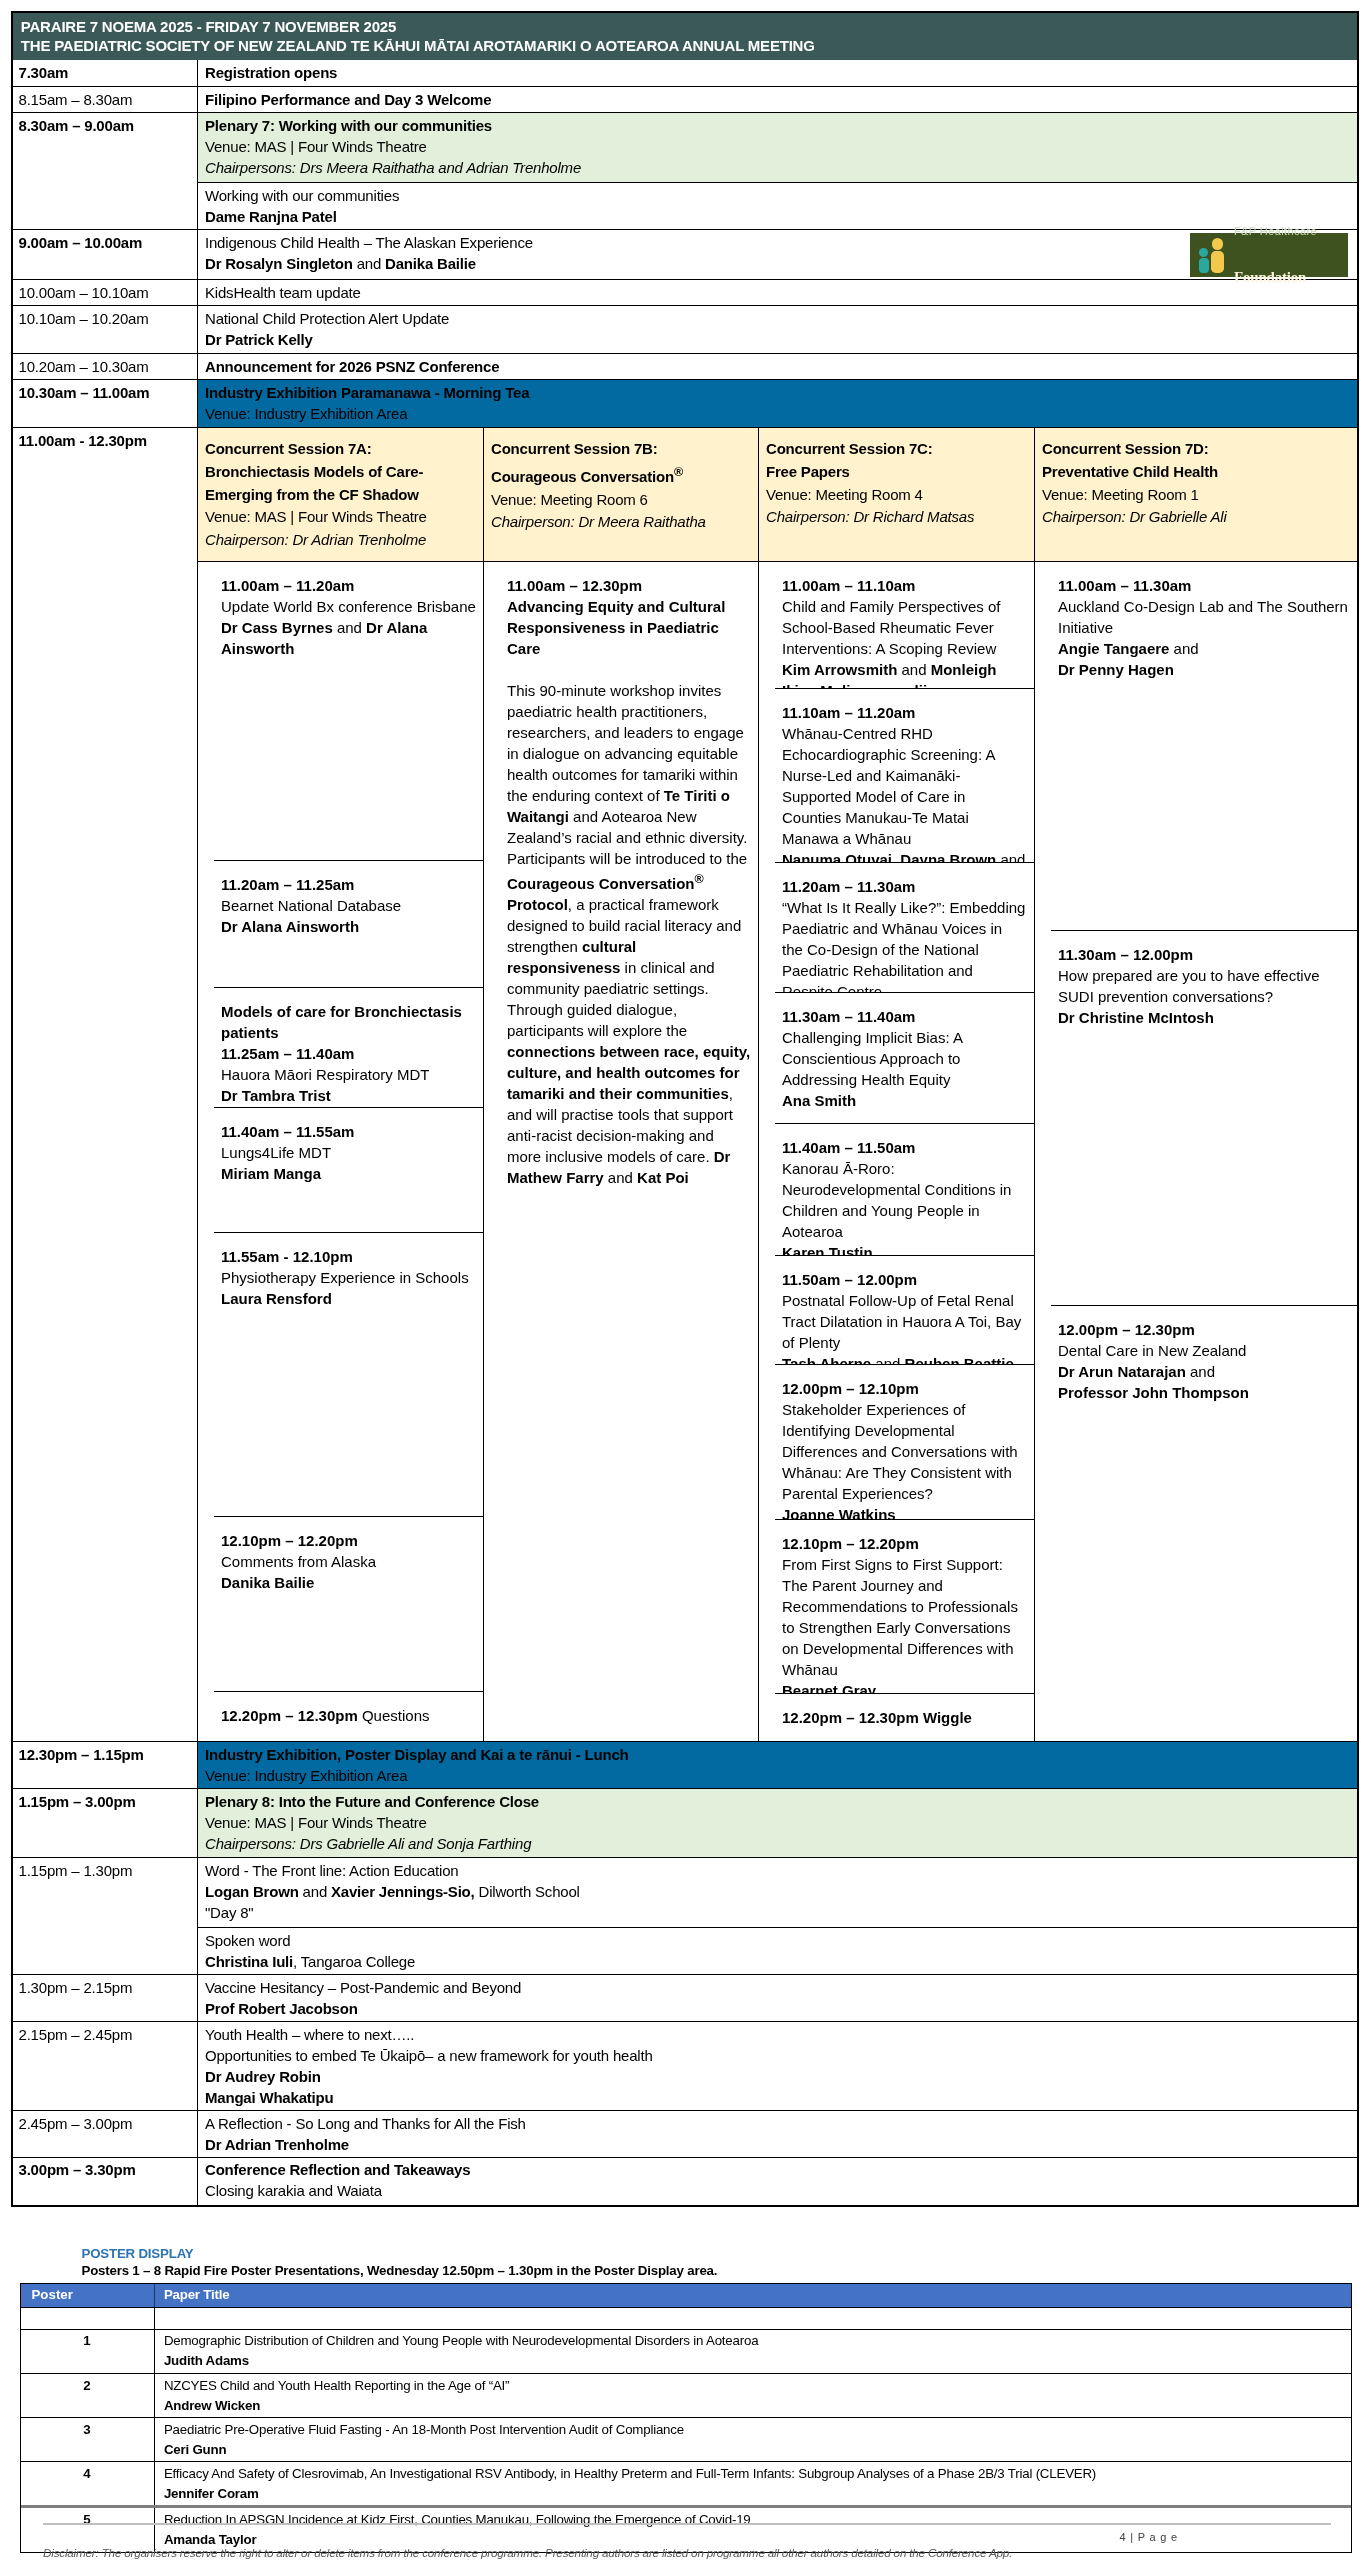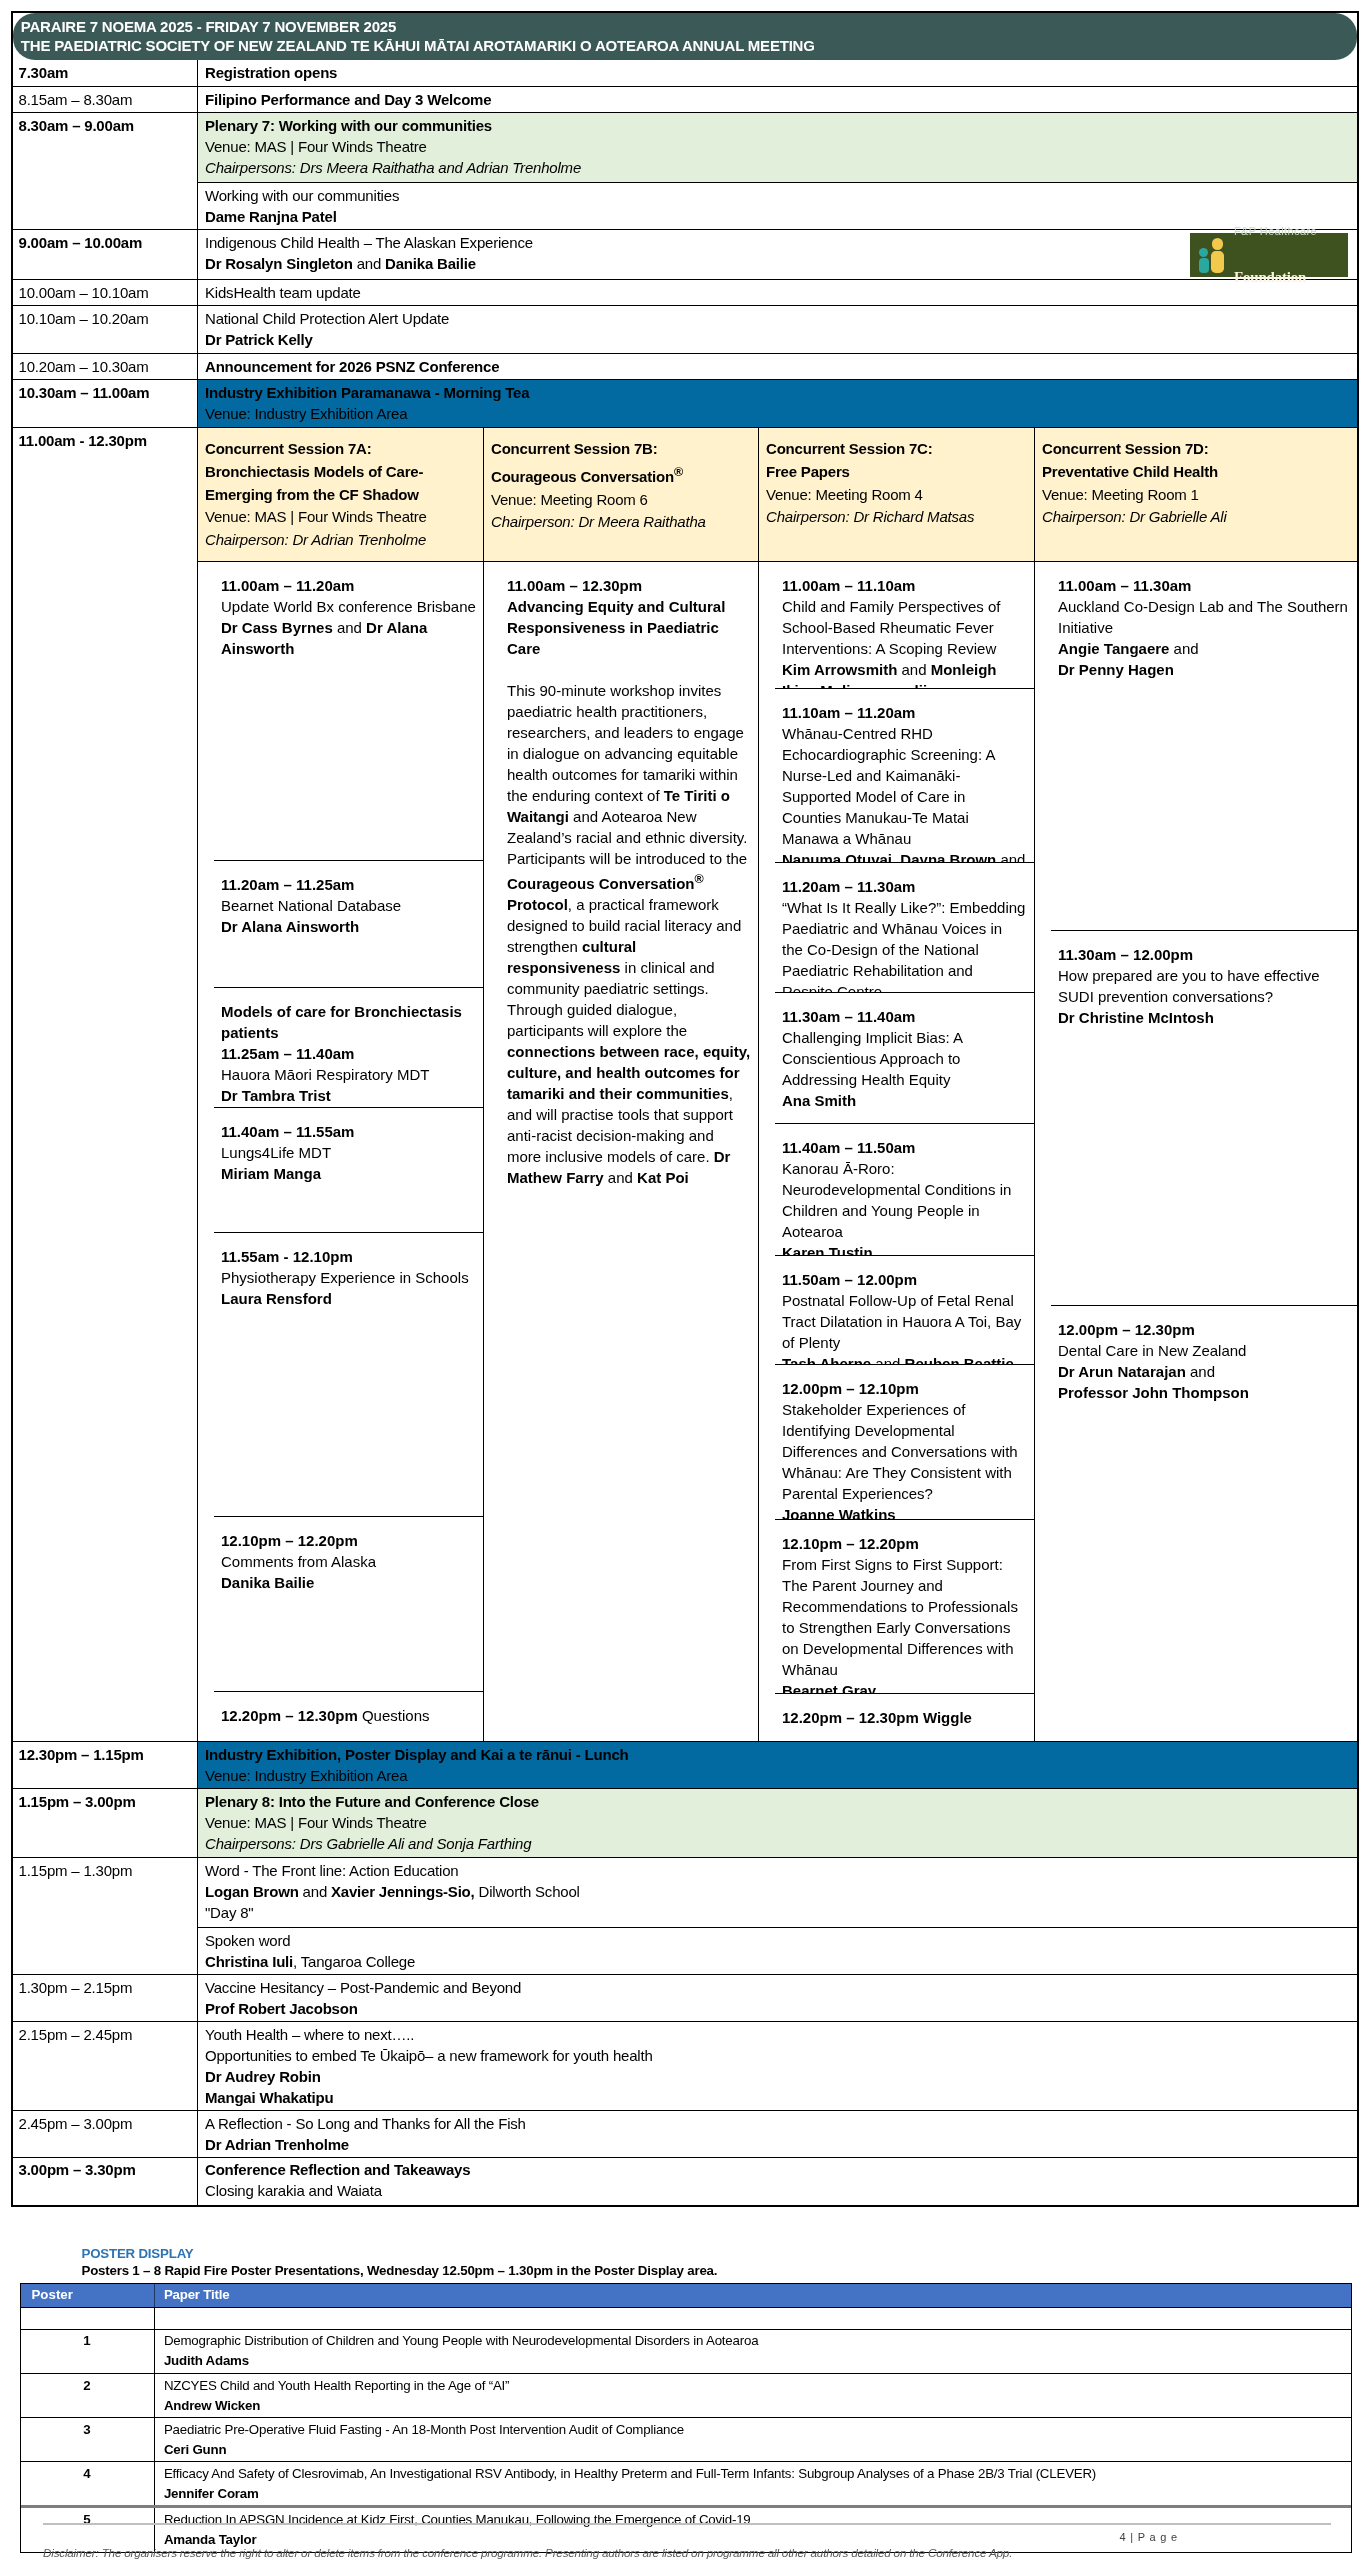--- a/index.html
+++ b/index.html
@@ -1,21 +1,21 @@
 <!DOCTYPE html>
 <html style="font-size:12.5px"><head>
 <meta charset="utf-8">
 <style>
   *{box-sizing:border-box;margin:0;padding:0;}
   html,body{background:#e8e8e8;}
   .page{position:relative;width:1370px;height:2576px;background:#ffffff;
         font-family:"Liberation Sans",sans-serif;color:#000;overflow:hidden;}
   .doc{margin:11px 11px 0 11px;width:1348px;border:2.3px solid #000;}
   .hdr{background:#3B5A57;color:#fff;font-weight:bold;font-size:15px;line-height:19px;
-       padding:3.9px 7.8px 5.5px 7.8px;letter-spacing:-0.2px;border-radius:22px;}
+       padding:3.9px 7.8px 5.5px 7.8px;letter-spacing:-0.2px;}
   .t-row{display:flex;border-top:1.6px solid #000;background:#fff;}
   .t-row.first{border-top:none;}
   .time{flex:0 0 184px;padding:1.6px 5.5px;font-size:15px;line-height:21px;letter-spacing:-0.2px;}
   .time.b{font-weight:bold;}
   .cell{flex:1 1 auto;border-left:1.6px solid #000;padding:1.6px 7px;font-size:15px;
         line-height:21px;letter-spacing:-0.2px;position:relative;}
   .stack{flex:1;display:flex;flex-direction:column;border-left:1.6px solid #000;}
   .sub{padding:1.6px 7px;font-size:15px;line-height:21px;letter-spacing:-0.2px;}
   .sub + .sub{border-top:1.6px solid #000;}
   .green{background:#E2EFDA;}

